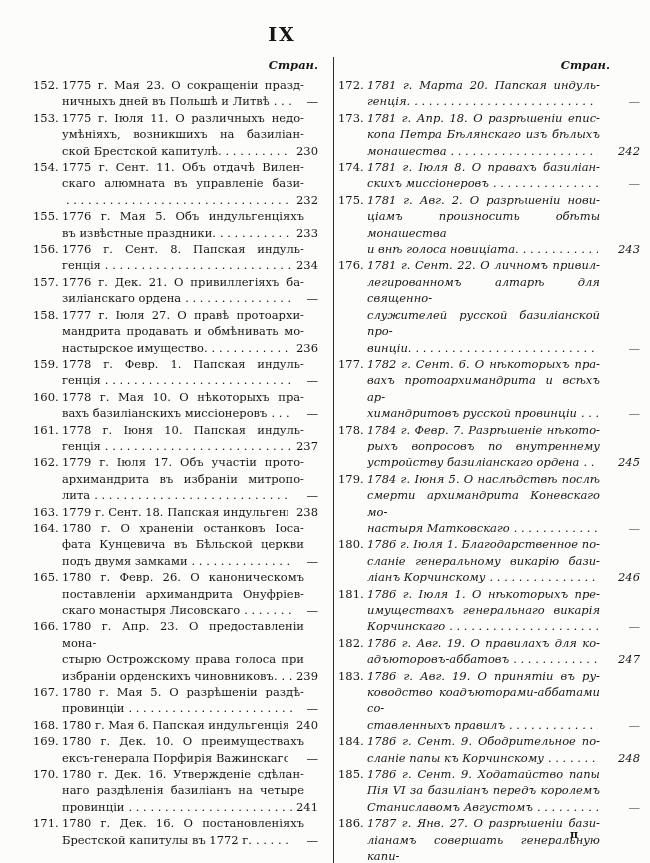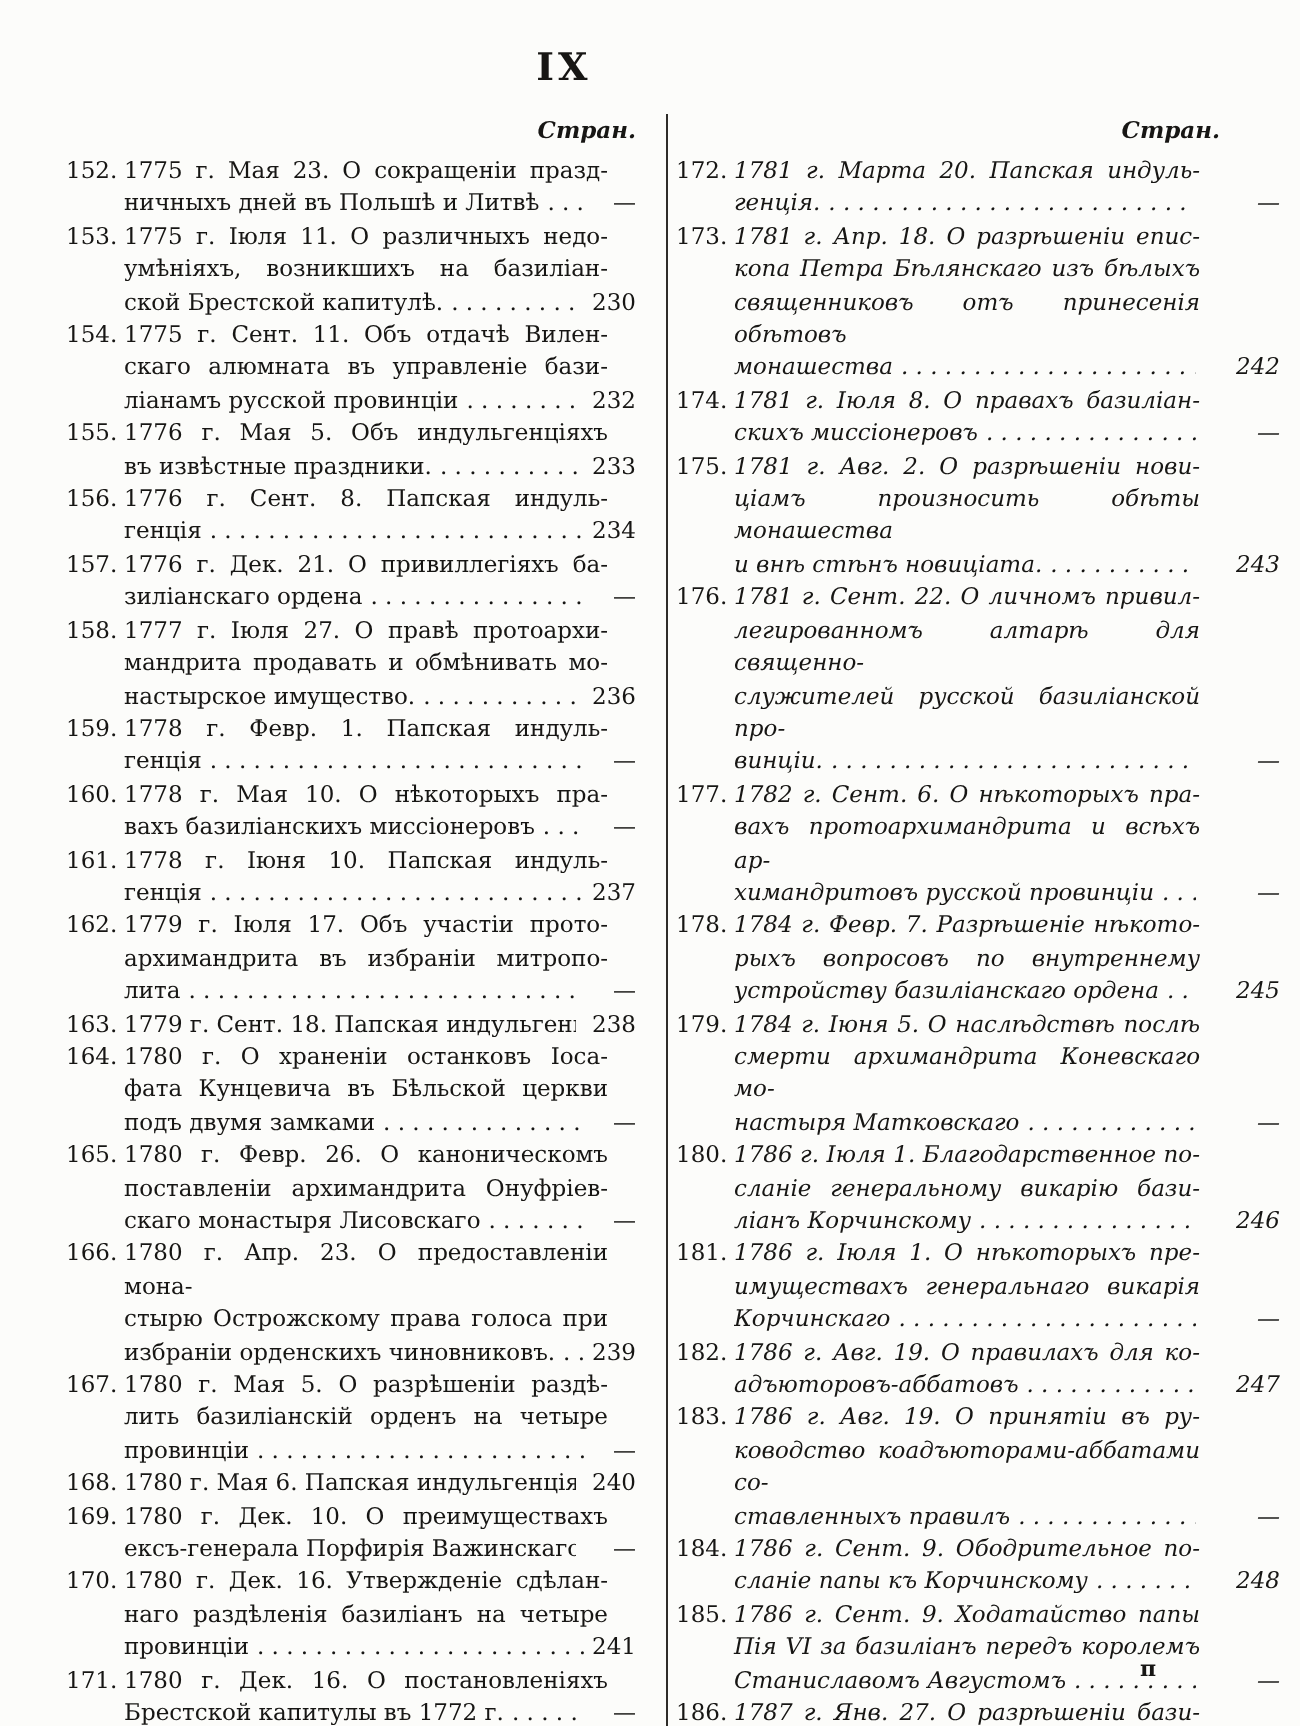--- a/index.html
+++ b/index.html
@@ -66,21 +66,20 @@
                 <span class="pg">230</span>
               </span>
             </span>
           </div>
           <div class="entry">
             <span class="num">154.</span>
             <span class="body">
               <span class="line">1775 г. Сент. 11. Объ отдачѣ Вилен-</span>
               <span class="line">скаго алюмната въ управленіе бази-</span>
               <span class="line last">
-                <span class="txt">ліанамъ русской провинціи</span>
                 <span class="leader">. . . . . . . . . . . . . . . . . . . . . . . . . . . . . . . . . . . . . . . .</span>
                 <span class="pg">232</span>
               </span>
             </span>
           </div>
           <div class="entry">
             <span class="num">155.</span>
             <span class="body">
               <span class="line">1776 г. Мая 5. Объ индульгенціяхъ</span>
               <span class="line last">
@@ -212,21 +211,20 @@
                 <span class="txt">избраніи орденскихъ чиновниковъ.</span>
                 <span class="leader">. . . . . . . . . . . . . . . . . . . . . . . . . . . . . . . . . . . . . . . .</span>
                 <span class="pg">239</span>
               </span>
             </span>
           </div>
           <div class="entry">
             <span class="num">167.</span>
             <span class="body">
               <span class="line">1780 г. Мая 5. О разрѣшеніи раздѣ-</span>
-              <span class="line">лить базиліанскій орденъ на четыре</span>
               <span class="line last">
                 <span class="txt">провинціи</span>
                 <span class="leader">. . . . . . . . . . . . . . . . . . . . . . . . . . . . . . . . . . . . . . . .</span>
                 <span class="pg">—</span>
               </span>
             </span>
           </div>
           <div class="entry">
             <span class="num">168.</span>
             <span class="body">
@@ -286,21 +284,20 @@
                 <span class="leader">. . . . . . . . . . . . . . . . . . . . . . . . . . . . . . . . . . . . . . . .</span>
                 <span class="pg">—</span>
               </span>
             </span>
           </div>
           <div class="entry">
             <span class="num">173.</span>
             <span class="body">
               <span class="line">1781 г. Апр. 18. О разрѣшеніи епис-</span>
               <span class="line">копа Петра Бѣлянскаго изъ бѣлыхъ</span>
-              <span class="line">священниковъ отъ принесенія обѣтовъ</span>
               <span class="line last">
                 <span class="txt">монашества</span>
                 <span class="leader">. . . . . . . . . . . . . . . . . . . . . . . . . . . . . . . . . . . . . . . .</span>
                 <span class="pg">242</span>
               </span>
             </span>
           </div>
           <div class="entry">
             <span class="num">174.</span>
             <span class="body">
@@ -311,21 +308,21 @@
                 <span class="pg">—</span>
               </span>
             </span>
           </div>
           <div class="entry">
             <span class="num">175.</span>
             <span class="body">
               <span class="line">1781 г. Авг. 2. О разрѣшеніи нови-</span>
               <span class="line">ціамъ произносить обѣты монашества</span>
               <span class="line last">
-                <span class="txt">и внѣ стѣнъ новиціата.</span>
+                <span class="txt">и внѣ голоса новиціата.</span>
                 <span class="leader">. . . . . . . . . . . . . . . . . . . . . . . . . . . . . . . . . . . . . . . .</span>
                 <span class="pg">243</span>
               </span>
             </span>
           </div>
           <div class="entry">
             <span class="num">176.</span>
             <span class="body">
               <span class="line">1781 г. Сент. 22. О личномъ привил-</span>
               <span class="line">легированномъ алтарѣ для священно-</span>

